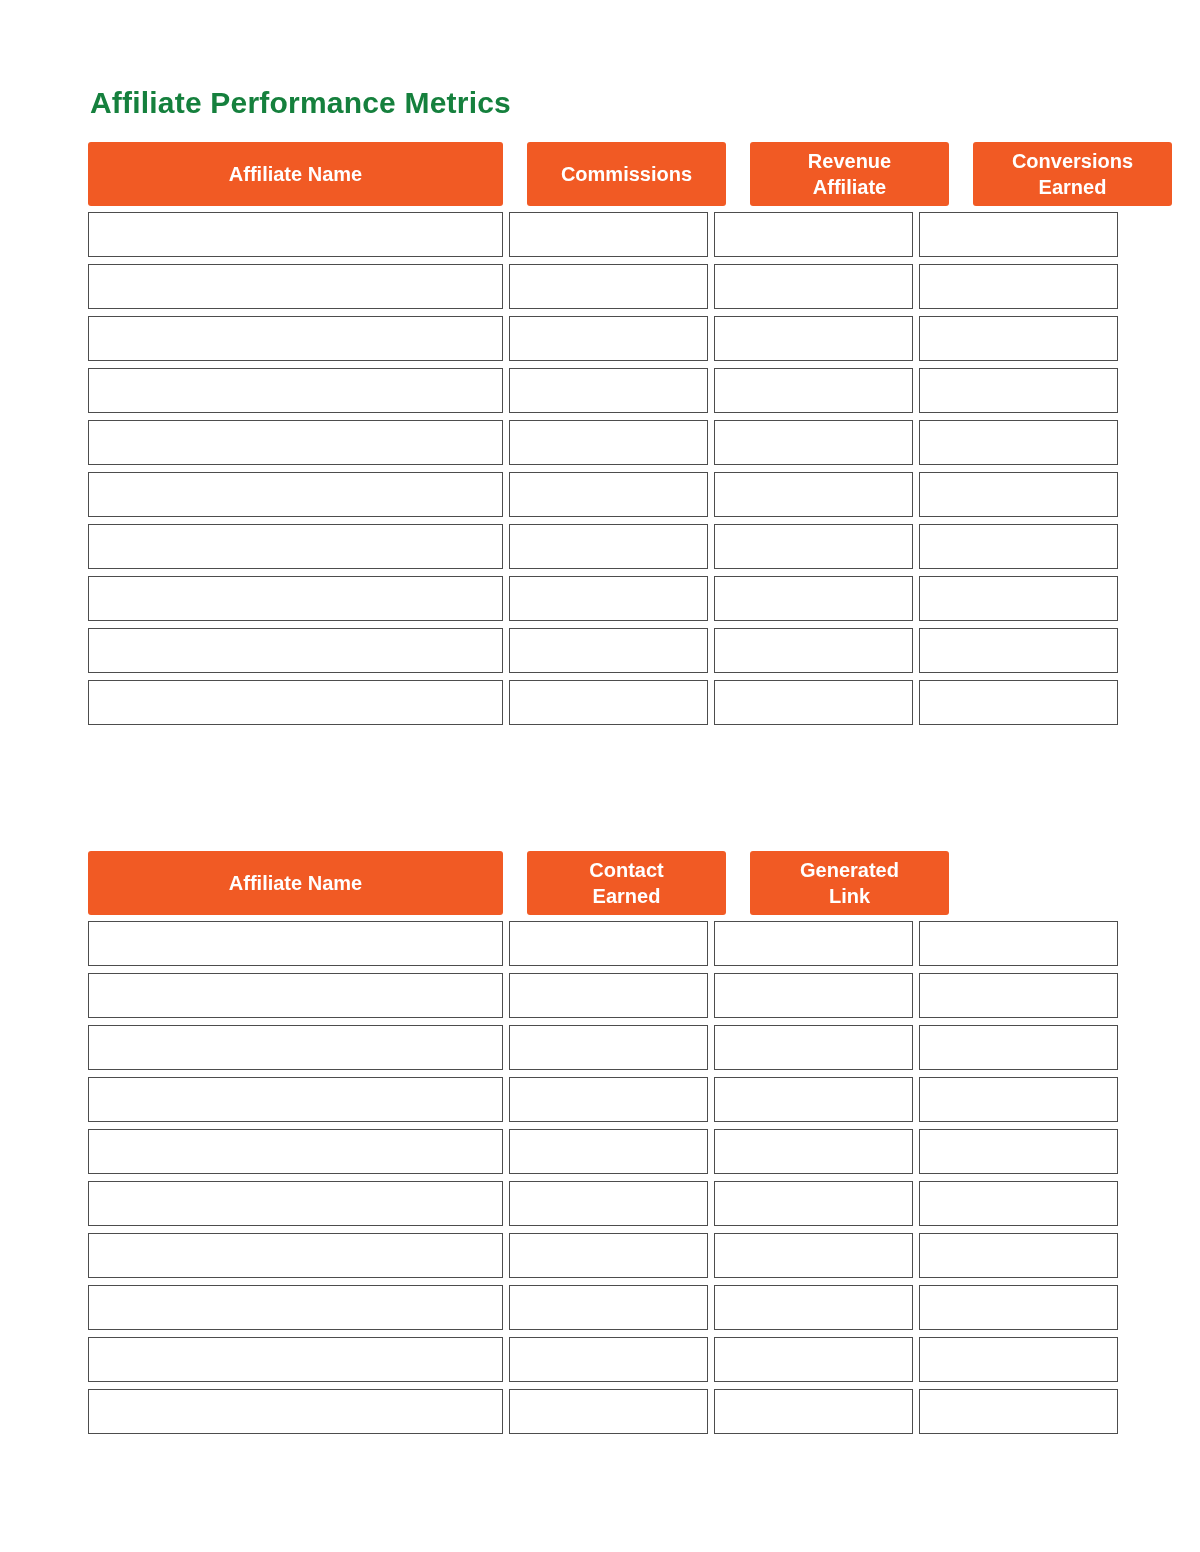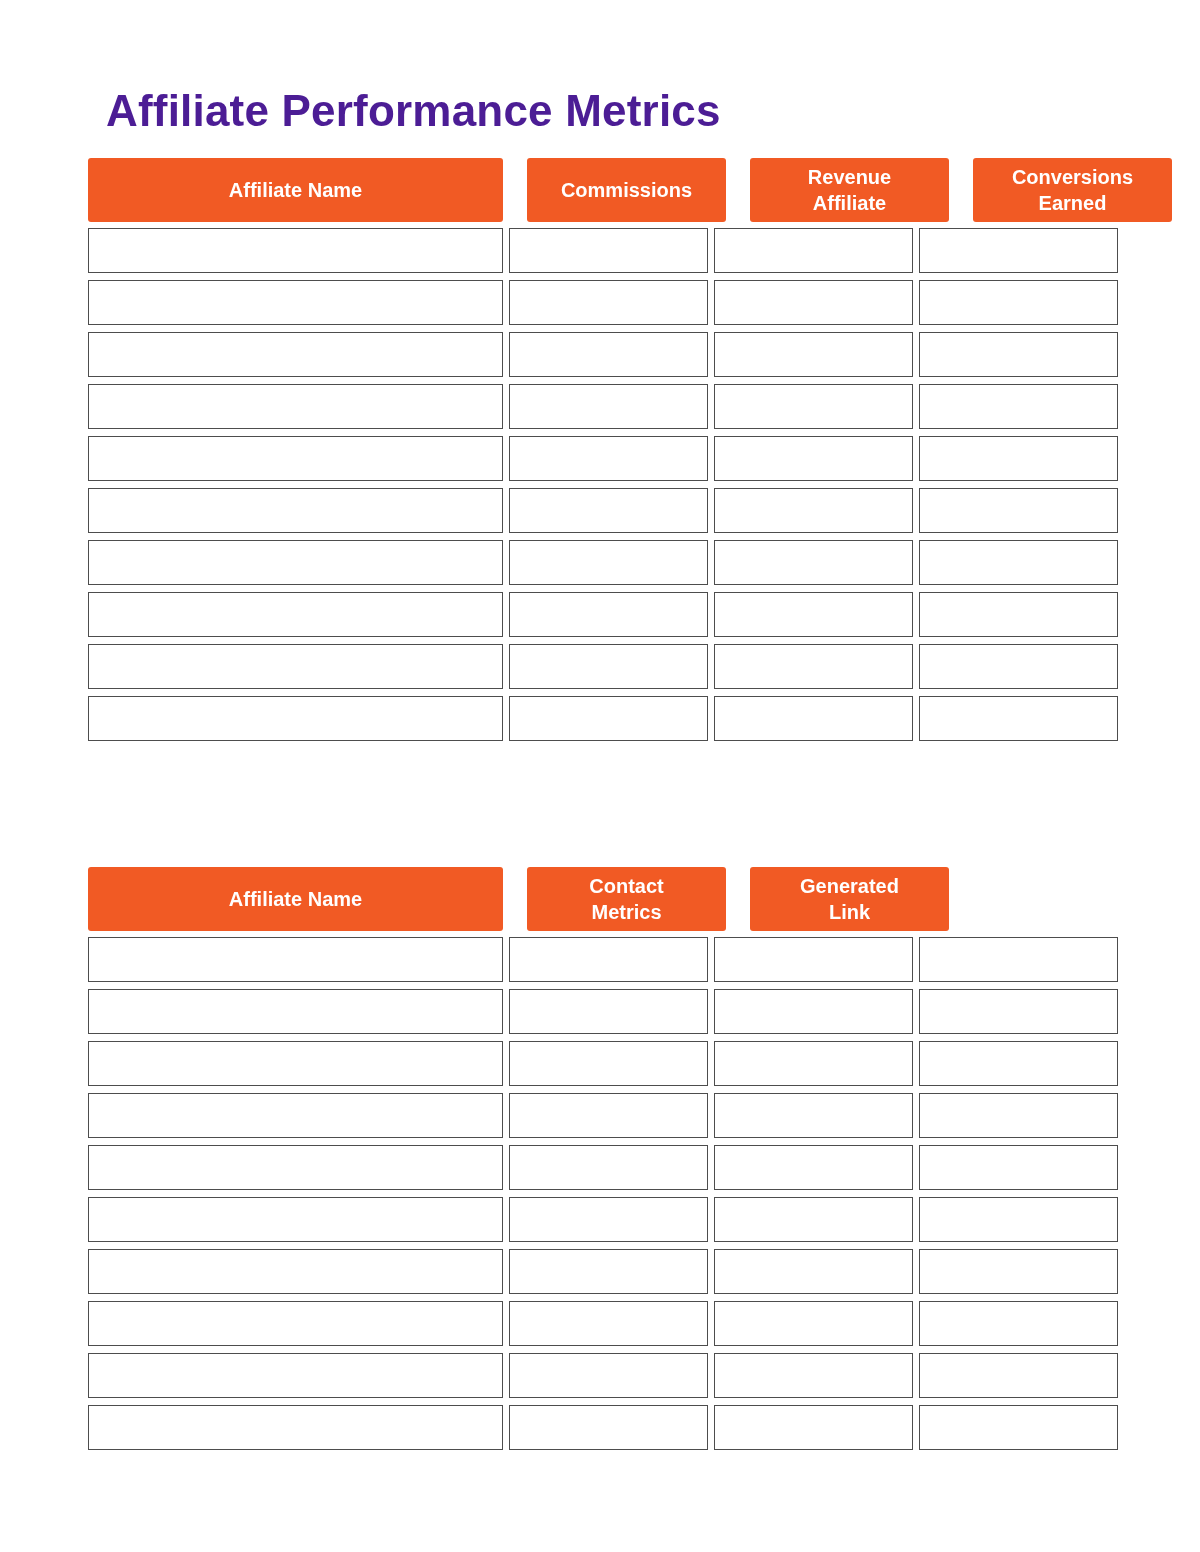--- a/index.html
+++ b/index.html
@@ -11,25 +11,25 @@
 
   .page {
     width: 1200px;
     min-height: 1552px;
     background: #ffffff;
     padding: 86px 85px 40px 88px;
     position: relative;
   }
 
   .page-title {
-    color: #4c1d95;
-    font-size: 44px;
+    color: #15803d;
+    font-size: 30px;
     font-weight: 800;
     letter-spacing: 0.2px;
-    margin: 0 0 22px 18px;
+    margin: 0 0 22px 2px;
   }
 
   .tbl { width: 1027px; }
 
   .tbl + .tbl { margin-top: 126px; }
 
   .header-row {
     display: grid;
     grid-template-columns: 415px 199px 199px 199px;
     column-gap: 24px;
@@ -143,21 +143,21 @@
           <div class="cell"></div>
           <div class="cell"></div>
           <div class="cell"></div>
         </div>
       </div>
   </section>
 
   <section class="tbl">
     <div class="header-row">
       <div class="header-cell">Affiliate Name</div>
-      <div class="header-cell">Contact Metrics</div>
+      <div class="header-cell">Contact Earned</div>
       <div class="header-cell">Generated Link</div>
     </div>
     <div class="body-rows">
         <div class="body-row">
           <div class="cell"></div>
           <div class="cell"></div>
           <div class="cell"></div>
           <div class="cell"></div>
         </div>
         <div class="body-row">

